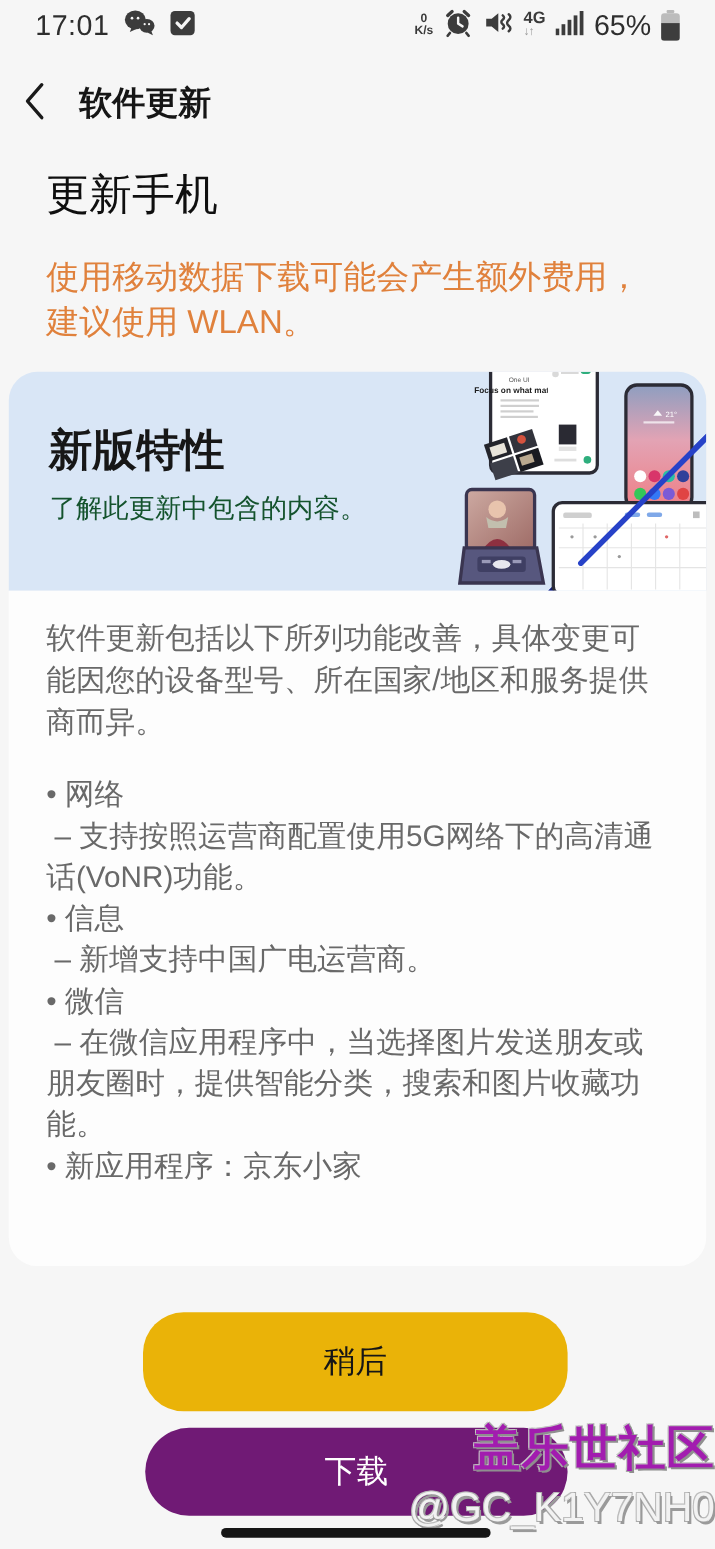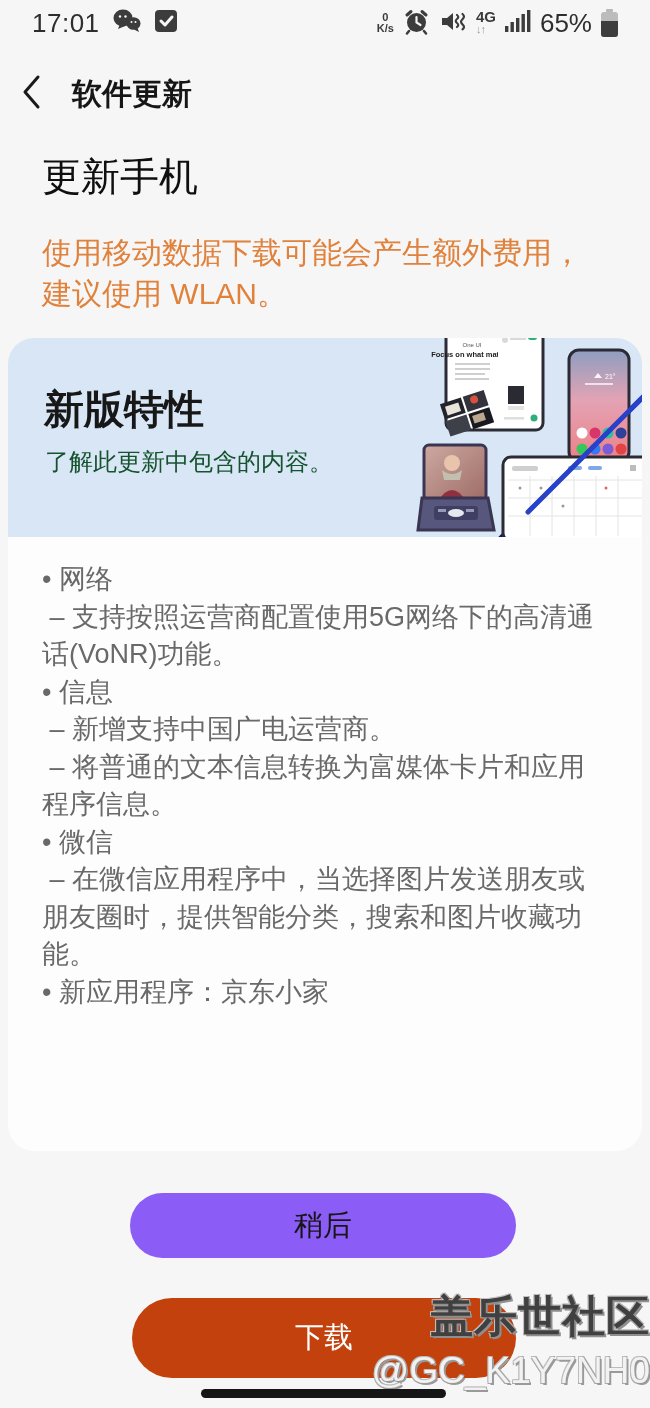--- a/index.html
+++ b/index.html
@@ -45,27 +45,27 @@
   .body-card{
     position:absolute;left:8px;top:537px;width:634px;height:614px;
     background:#fdfdfd;border-radius:0 0 26px 26px;overflow:hidden;
     box-sizing:border-box;padding:24px 34px 0 34px;
   }
   .cl-intro{font-size:27px;line-height:38px;color:#696969;margin-bottom:29px;white-space:pre-wrap;}
   .cl-line{font-size:27px;line-height:37.5px;color:#696969;white-space:pre-wrap;}
   
   .btn{position:absolute;display:flex;align-items:center;justify-content:center;
        border:none;cursor:pointer;font-family:inherit;}
-  .btn-later{left:130px;top:1193px;width:386px;height:65px;border-radius:37px;
-       background:#8b5cf6;color:#161616;font-size:29px;font-weight:500;}
+  .btn-later{left:130px;top:1193px;width:386px;height:90px;border-radius:37px;
+       background:#eab308;color:#161616;font-size:29px;font-weight:500;}
   .btn-download{left:132px;top:1298px;width:384px;height:80px;border-radius:40px;
-       background:#c2410c;color:#ffffff;font-size:29px;font-weight:500;}
+       background:#701a75;color:#ffffff;font-size:29px;font-weight:500;}
   
   .watermark{position:absolute;right:0px;top:1288px;text-align:right;pointer-events:none;}
-  .wm1{font-size:43px;font-weight:700;color:#404040;
+  .wm1{font-size:43px;font-weight:700;color:#a21caf;
        text-shadow:2px 2px 0 #8f8f8f,-1px -1px 0 #c3c3c3,1px -1px 0 #a8a8a8,-1px 1px 0 #a8a8a8;
        letter-spacing:1px;}
   .wm2{font-size:37px;font-weight:500;color:#f2f2f2;margin-top:4px;
        text-shadow:2px 2px 0 #9a9a9a,-1px -1px 0 #bdbdbd,1px -1px 0 #ababab,-1px 1px 0 #ababab;}
   
   .navbar{position:absolute;left:201px;top:1389px;width:245px;height:9px;border-radius:5px;background:#161616;}
 </style>
 </head>
 <body>
 
@@ -245,26 +245,26 @@
         <circle cx="155" cy="168" r="1.5" fill="#9a9a9a"></circle>
         <circle cx="198" cy="150" r="1.5" fill="#e06666"></circle>
       </g>
 
       <line x1="242" y1="52" x2="120" y2="174" stroke="#2742c8" stroke-width="5" stroke-linecap="round"></line>
     </svg>
   </div>
 </div>
 
 <div class="body-card">
+  <div class="cl-intro">软件更新包括以下所列功能改善，具体变更可能因您的设备型号、所在国家/地区和服务提供商而异。</div>
   <div>
       <div class="cl-line">• 网络</div>
       <div class="cl-line"> – 支持按照运营商配置使用5G网络下的高清通话(VoNR)功能。</div>
       <div class="cl-line">• 信息</div>
       <div class="cl-line"> – 新增支持中国广电运营商。</div>
-      <div class="cl-line"> – 将普通的文本信息转换为富媒体卡片和应用程序信息。</div>
       <div class="cl-line">• 微信</div>
       <div class="cl-line"> – 在微信应用程序中，当选择图片发送朋友或朋友圈时，提供智能分类，搜索和图片收藏功能。</div>
       <div class="cl-line">• 新应用程序：京东小家</div>
     </div>
 </div>
 
 <button class="btn btn-later">稍后</button>
 <button class="btn btn-download">下载</button>
 
 <div class="watermark">

